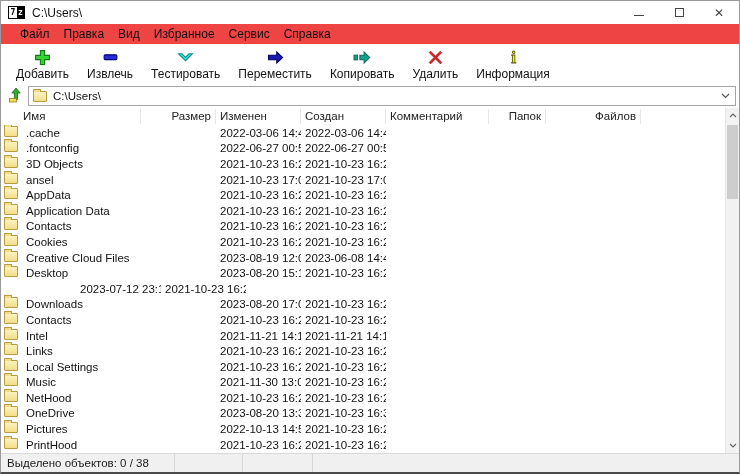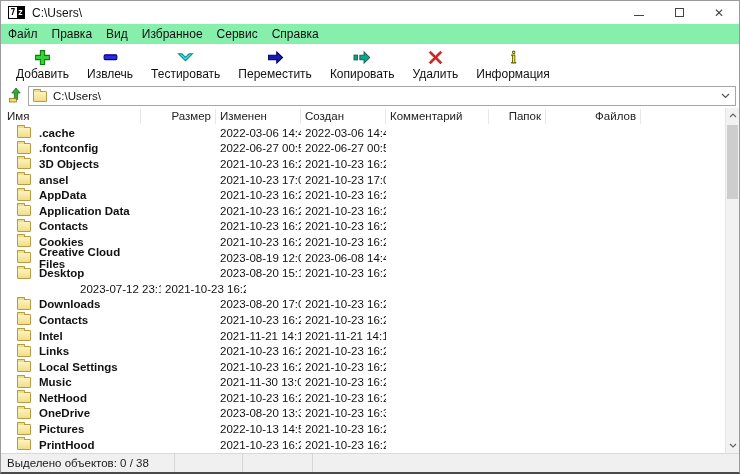--- a/index.html
+++ b/index.html
@@ -18,52 +18,52 @@
   .appicon { width: 17px; height: 13px; display: flex; border: 1px solid #000; font: bold 8px "DejaVu Sans Mono", monospace; line-height: 11px; }
   .appicon .p7 { width: 8px; background: #fff; color: #000; text-align: center; }
   .appicon .pz { width: 7px; background: #000; color: #fff; text-align: center; }
   .title { font-size: 12px; color: #111; margin-left: 7px; }
   .wctrls { margin-left: auto; display: flex; height: 100%; }
   .wbtn { width: 40px; height: 100%; display: flex; align-items: center; justify-content: center; color: #333; cursor: default; }
   .glyph-min { width: 10px; border-top: 1px solid #444; margin-top: 5px; }
   .glyph-max { width: 9px; height: 9px; border: 1px solid #444; }
   .glyph-close { font-size: 12px; color: #444; line-height: 1; }
   
-  .menubar { height: 20px; flex: 0 0 20px; display: flex; align-items: center; padding-left: 0; background: #86efac; text-align: right; }
+  .menubar { height: 20px; flex: 0 0 20px; display: flex; align-items: center; padding-left: 12px; background: #ef4444; text-align: right; }
   .menu-item { font-size: 12px; color: #111; padding: 2px 7px; }
   
   .toolbar { height: 42px; flex: 0 0 42px; display: flex; align-items: flex-start; padding: 3px 0 0 6px; background: #fff; }
   .tbtn { display: flex; flex-direction: column; align-items: center; padding: 1px 9px; }
   .tbtn .ticon { height: 18px; display: flex; align-items: center; justify-content: center; }
   .tbtn .tlabel { font-size: 12px; color: #111; margin-top: 1px; white-space: nowrap; }
   
   .addrrow { height: 22px; flex: 0 0 22px; display: flex; align-items: center; padding: 0 3px 2px 3px; background: #fff; }
   .upbtn { width: 24px; height: 20px; display: flex; align-items: center; justify-content: center; background: transparent; border: none; }
   .combo { flex: 1; height: 20px; border: 1px solid #a6a6a6; display: flex; align-items: center; padding-left: 4px; background: #fff; }
   .combo .cval { font-size: 11.5px; color: #111; margin-left: 6px; flex: 1; }
   .combo .chev { padding: 0 5px; display: flex; align-items: center; }
   
   .folder { position: relative; width: 14px; height: 11px; background: linear-gradient(#fdf3c0,#f1dd8a); border: 1px solid #b99c42; border-radius: 1px; flex: 0 0 14px; }
   .folder::before { content:""; position: absolute; top: -3px; left: -1px; width: 6px; height: 2px; background: #f1dd8a; border: 1px solid #b99c42; border-bottom: none; border-radius: 1px 1px 0 0; }
   
   .list { flex: 1; position: relative; background: #fff; overflow: hidden; }
   .lheader { display: flex; height: 17px; font-size: 11.5px; color: #222; align-items: center; margin-right: 14px; }
   .hc { border-right: 1px solid #e7e7e7; height: 15px; line-height: 15px; padding: 0 4px; white-space: nowrap; overflow: hidden; }
-  .c-name { width: 140px; padding-left: 6px; }
+  .c-name { width: 140px; padding-left: 22px; }
   .c-size { width: 75px; text-align: right; }
   .c-modified { width: 85px; }
   .c-created { width: 85px; }
   .c-comment { width: 103px; }
   .c-folders { width: 57px; text-align: right; }
   .c-files { width: 95px; text-align: right; }
   .c-fill { flex: 1; border-right: none; }
   .rows { position: absolute; top: 17px; left: 0; right: 14px; bottom: 0; overflow: hidden; }
   .row { display: flex; align-items: center; height: 15.6px; font-size: 11.5px; color: #111; }
   .cell { white-space: nowrap; overflow: hidden; padding: 0 4px; }
-  .namecell { width: 140px; display: flex; align-items: center; padding-left: 16px; font-weight: bold; }
+  .namecell { width: 140px; display: flex; align-items: flex-start; padding-left: 3px; }
   .namecell .nlabel { margin-left: 5px; padding: 0 2px; border: 1px solid transparent; }
   .namecell .nlabel.focused { border: 1px dotted #8f8f8f; }
   
   .vscroll { position: absolute; top: 0; right: 0; bottom: 0; width: 14px; background: #f2f2f2; border-left: 1px solid #e5e5e5; }
   .sarrow { position: absolute; left: 0; width: 13px; height: 15px; display: flex; align-items: center; justify-content: center; }
   .sarrow.up { top: 0; } .sarrow.down { bottom: 0; }
   .sthumb { position: absolute; left: 1px; right: 1px; top: 17px; height: 74px; background: #cdcdcd; }
   
   .statusbar { height: 19px; flex: 0 0 19px; background: #f0f0f0; border-top: 1px solid #d9d9d9; display: flex; align-items: center; font-size: 11.5px; color: #1a1a1a; }
   .spane { height: 100%; display: flex; align-items: center; padding-left: 6px; }

